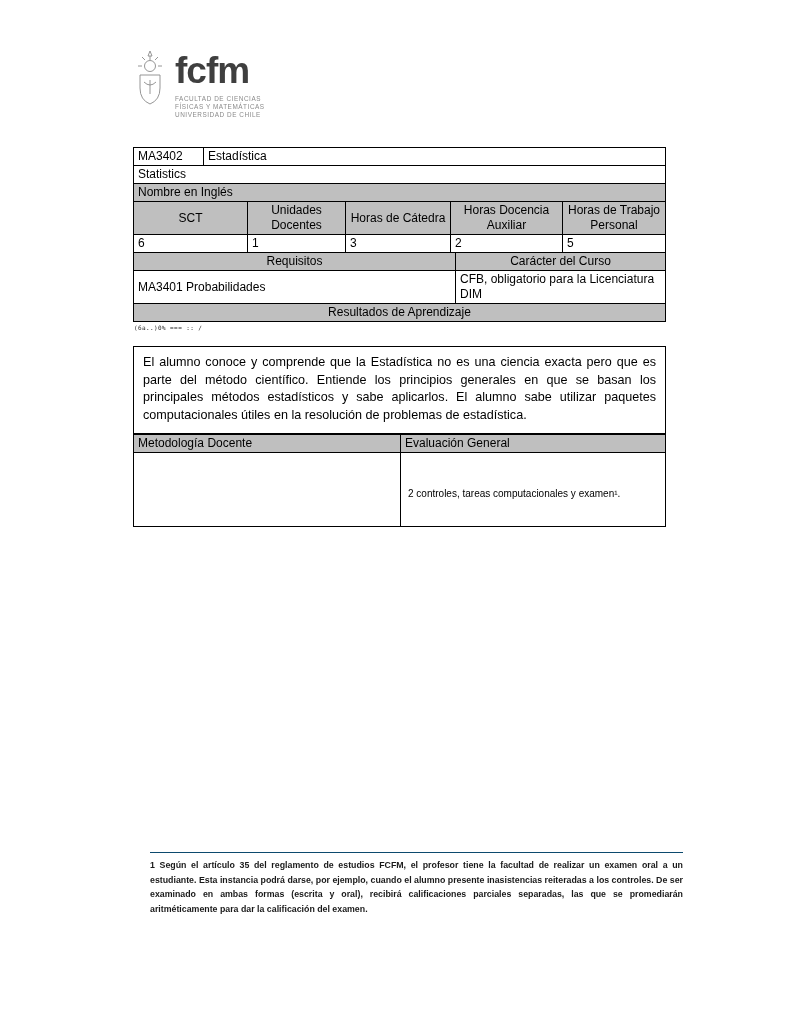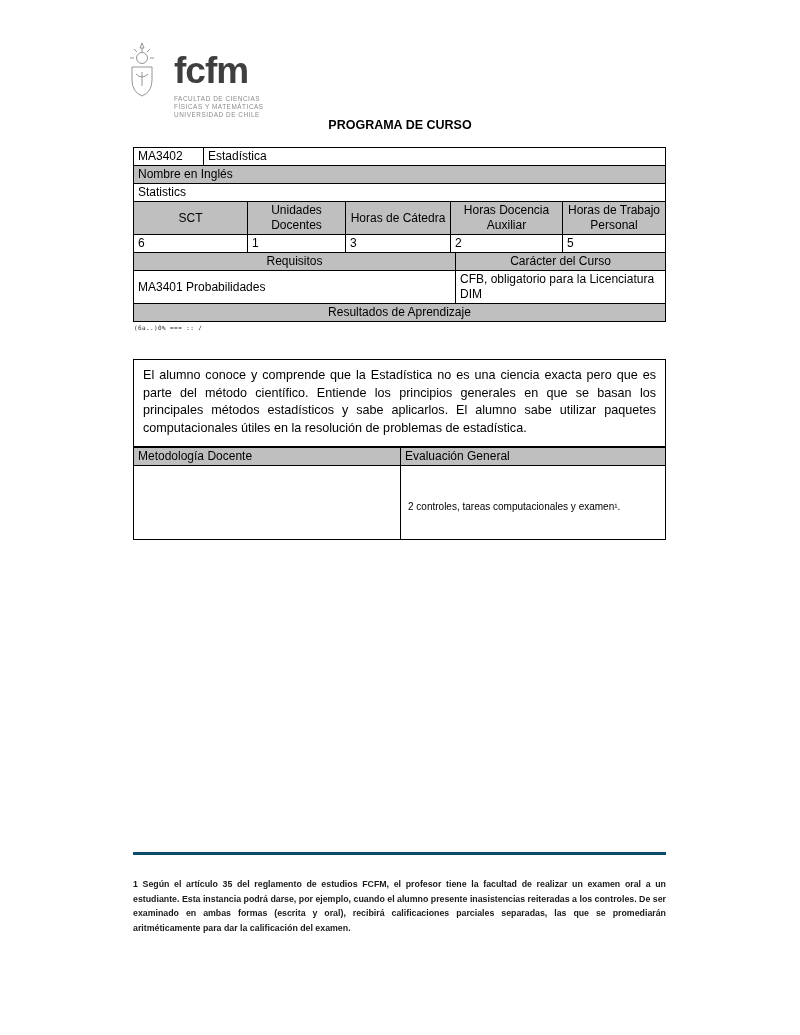--- a/index.html
+++ b/index.html
@@ -8,21 +8,21 @@
     position: relative;
     width: 800px;
     height: 1035px;
     background: #ffffff;
     font-family: "Liberation Sans", sans-serif;
     color: #000;
     overflow: hidden;
   }
 
   
-  .logo { position: absolute; top: 42px; left: 125px; display: flex; align-items: flex-start; gap: 15px; }
+  .logo { position: absolute; top: 42px; left: 133px; display: flex; align-items: center; gap: 8px; }
   .crest { display: block; }
   .logo-right { display: flex; flex-direction: column; }
   .logo-word {
     font-size: 37px; font-weight: 800; letter-spacing: -1px;
     color: #3f3f3f; line-height: 1.15; margin-top: 8px;
   }
   .logo-sub { margin-top: 2px; font-size: 6.4px; letter-spacing: 0.55px; color: #8a8a8a; line-height: 1.3; }
 
   
   .doc-title {
@@ -42,39 +42,39 @@
   .top { vertical-align: top; }
 
   .micro {
     font-size: 6px; letter-spacing: 0.4px; line-height: 8px;
     margin: 2px 0 0 1px; color: #222;
     font-family: "DejaVu Sans Mono", monospace;
     white-space: nowrap; overflow: hidden;
   }
 
   .learn-box {
-    margin-top: 27px;
+    margin-top: 14px;
     border: 1px solid #000;
     min-height: 80px;
     padding: 7px 9px 8px 9px;
     font-size: 12.6px;
     line-height: 1.4;
     text-align: justify;
   }
 
   .tbl2 { }
   .tbl2 td { line-height: 15px; }
   .eval-cell { padding: 14px 7px 6px 7px !important; font-size: 10px; line-height: 1.35; }
   .empty-cell { height: 74px; }
 
   
   .footnote {
-    position: absolute; left: 133px; top: 852px; width: 533px;
-    border-top: 3px solid #0c4a6e;
-    padding-top: 22px;
+    position: absolute; left: 150px; top: 852px; width: 533px;
+    border-top: 1px solid #0c4a6e;
+    padding-top: 5px;
     font-size: 8.8px;
     line-height: 1.65;
     font-weight: 600;
     color: #1a1a1a;
     text-align: justify;
   }
 </style>
 </head>
 <body>
 
@@ -96,39 +96,38 @@
     <div class="logo-right">
       <div class="logo-word">fcfm</div>
       <div class="logo-sub">
         <div>FACULTAD DE CIENCIAS</div>
         <div>FÍSICAS Y MATEMÁTICAS</div>
         <div>UNIVERSIDAD DE CHILE</div>
       </div>
     </div>
   </div>
 
-  <div class="doc-title">PROGRAMA DE CURSO</div>
 
   <div class="content">
 
     <table class="tbl">
       <colgroup>
           <col style="width:70px">
           <col>
         </colgroup>
       <tbody>
       <tr>
         <td class="b">MA3402</td>
         <td class="b">Estadística</td>
       </tr>
       <tr>
+        <td colspan="2">Statistics</td>
+      </tr>
+      <tr>
         <td class="hdr" colspan="2">Nombre en Inglés</td>
-      </tr>
-      <tr>
-        <td colspan="2">Statistics</td>
       </tr>
     </tbody>
       </table>
 
     <table class="tbl stack">
       <colgroup>
         <col style="width:114px">
           <col style="width:98px">
           <col style="width:105px">
           <col style="width:112px">

